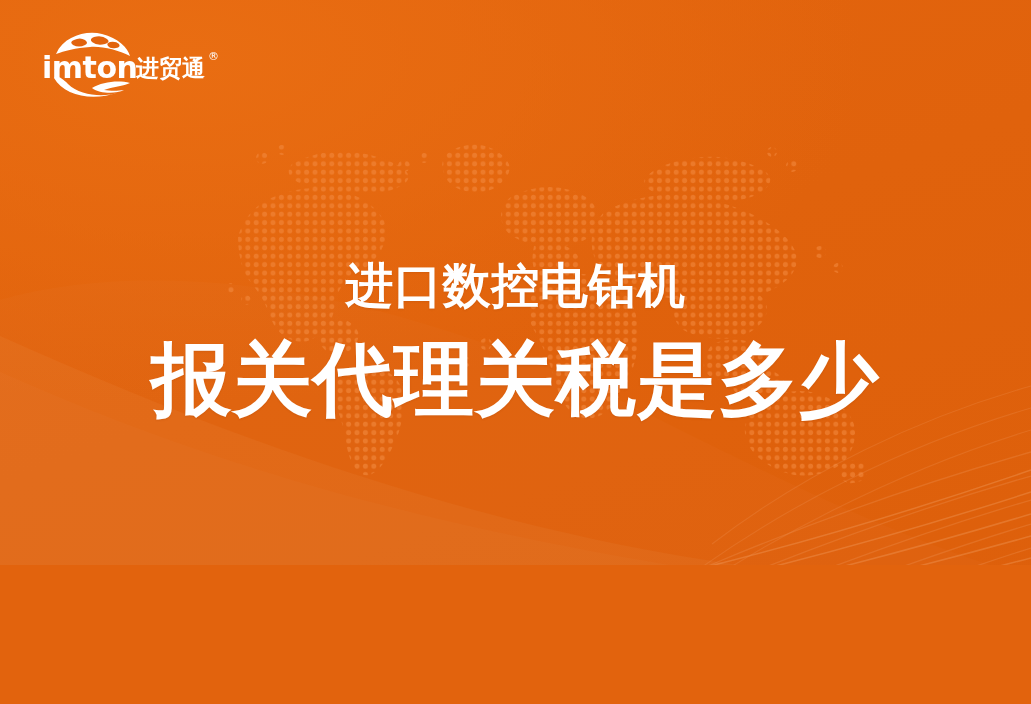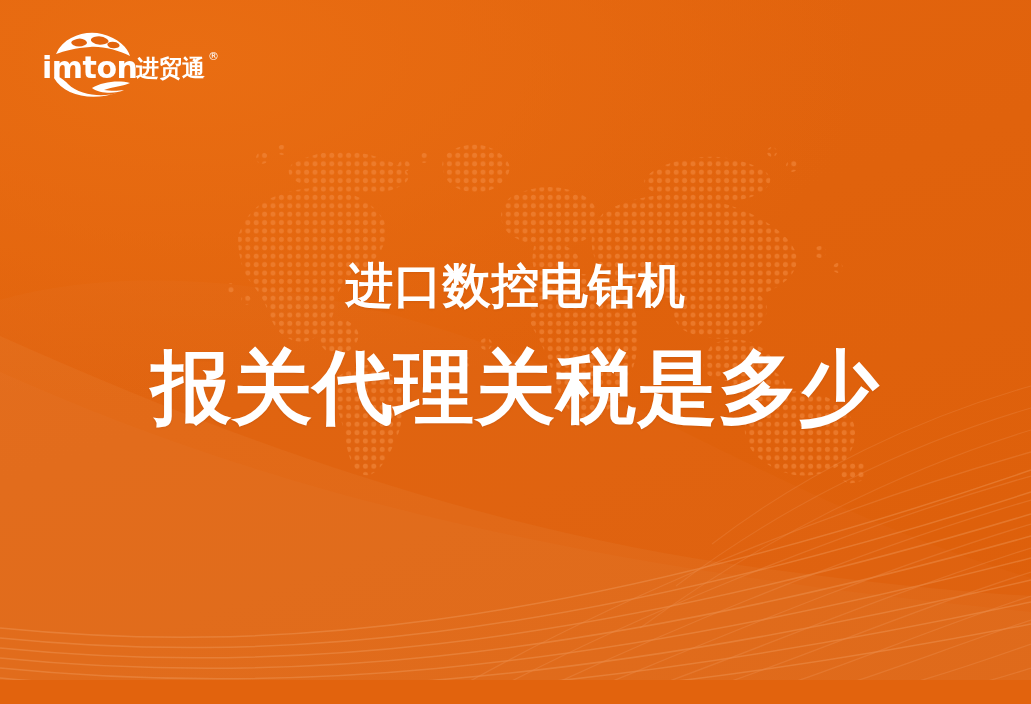--- a/index.html
+++ b/index.html
@@ -2,21 +2,21 @@
 <html><head>
 <meta charset="utf-8">
 <style>
   html,body{margin:0;padding:0;}
   body{
     width:1031px;height:704px;overflow:hidden;
     font-family:"Liberation Sans","DejaVu Sans",sans-serif;
     background:#e2630d;
   }
   #poster{
-    position:relative;width:1031px;height:680px;overflow:hidden;
+    position:relative;width:1031px;height:565px;overflow:hidden;
     background:#e2630d;
   }
 
   
   .layer{position:absolute;left:0;top:0;width:1031px;height:704px;pointer-events:none;}
 
   
   .bg-base{
     background:
       radial-gradient(120% 90% at 18% 8%, #e96d12 0%, rgba(233,109,18,0) 55%),
@@ -47,21 +47,21 @@
   }
   .line{
     display:block;
     font-weight:700;
     letter-spacing:.012em;
     line-height:1.16;
     white-space:nowrap;
     text-shadow:0 1px 2px rgba(120,48,0,.14);
   }
   .line-1{font-size:48px;}
-  .line-2{font-size:80px;margin-top:28px;}
+  .line-2{font-size:80px;margin-top:20px;}
 </style>
 </head>
 <body>
 
 <div id="poster">
 
   <div class="layer bg-base"></div>
 
   <div class="layer dots">
     <svg width="1031" height="704" viewBox="0 0 1031 704" aria-hidden="true">

